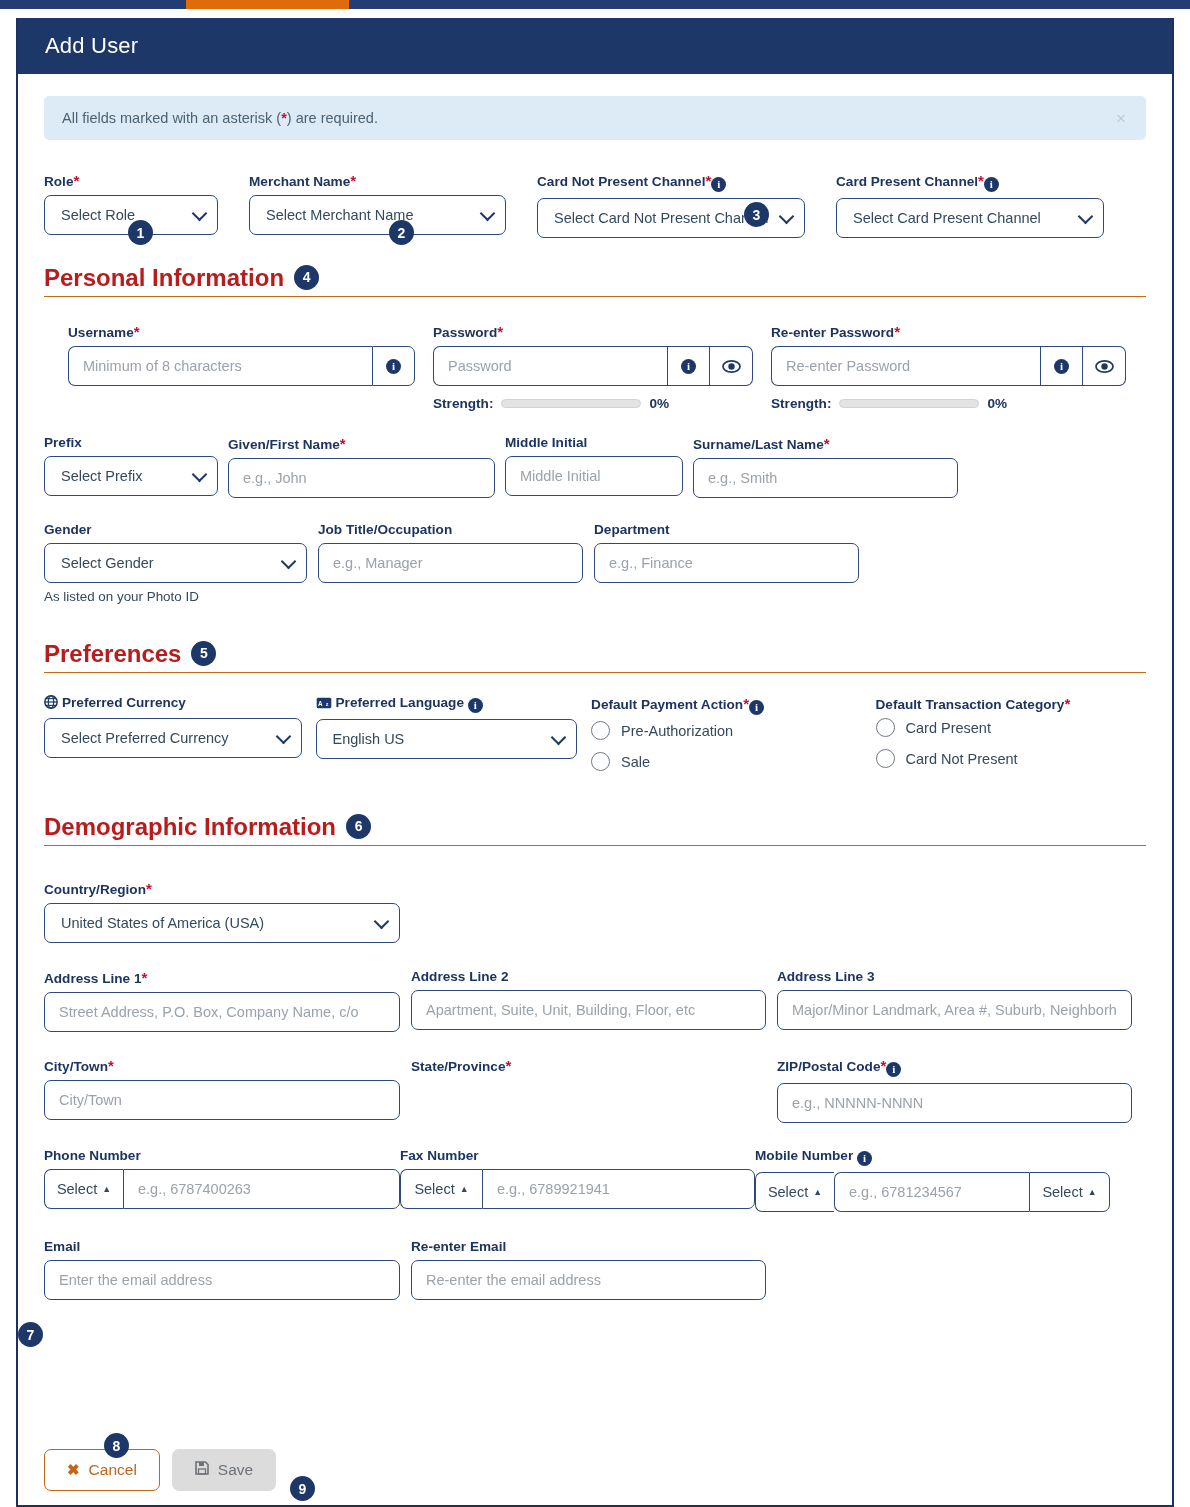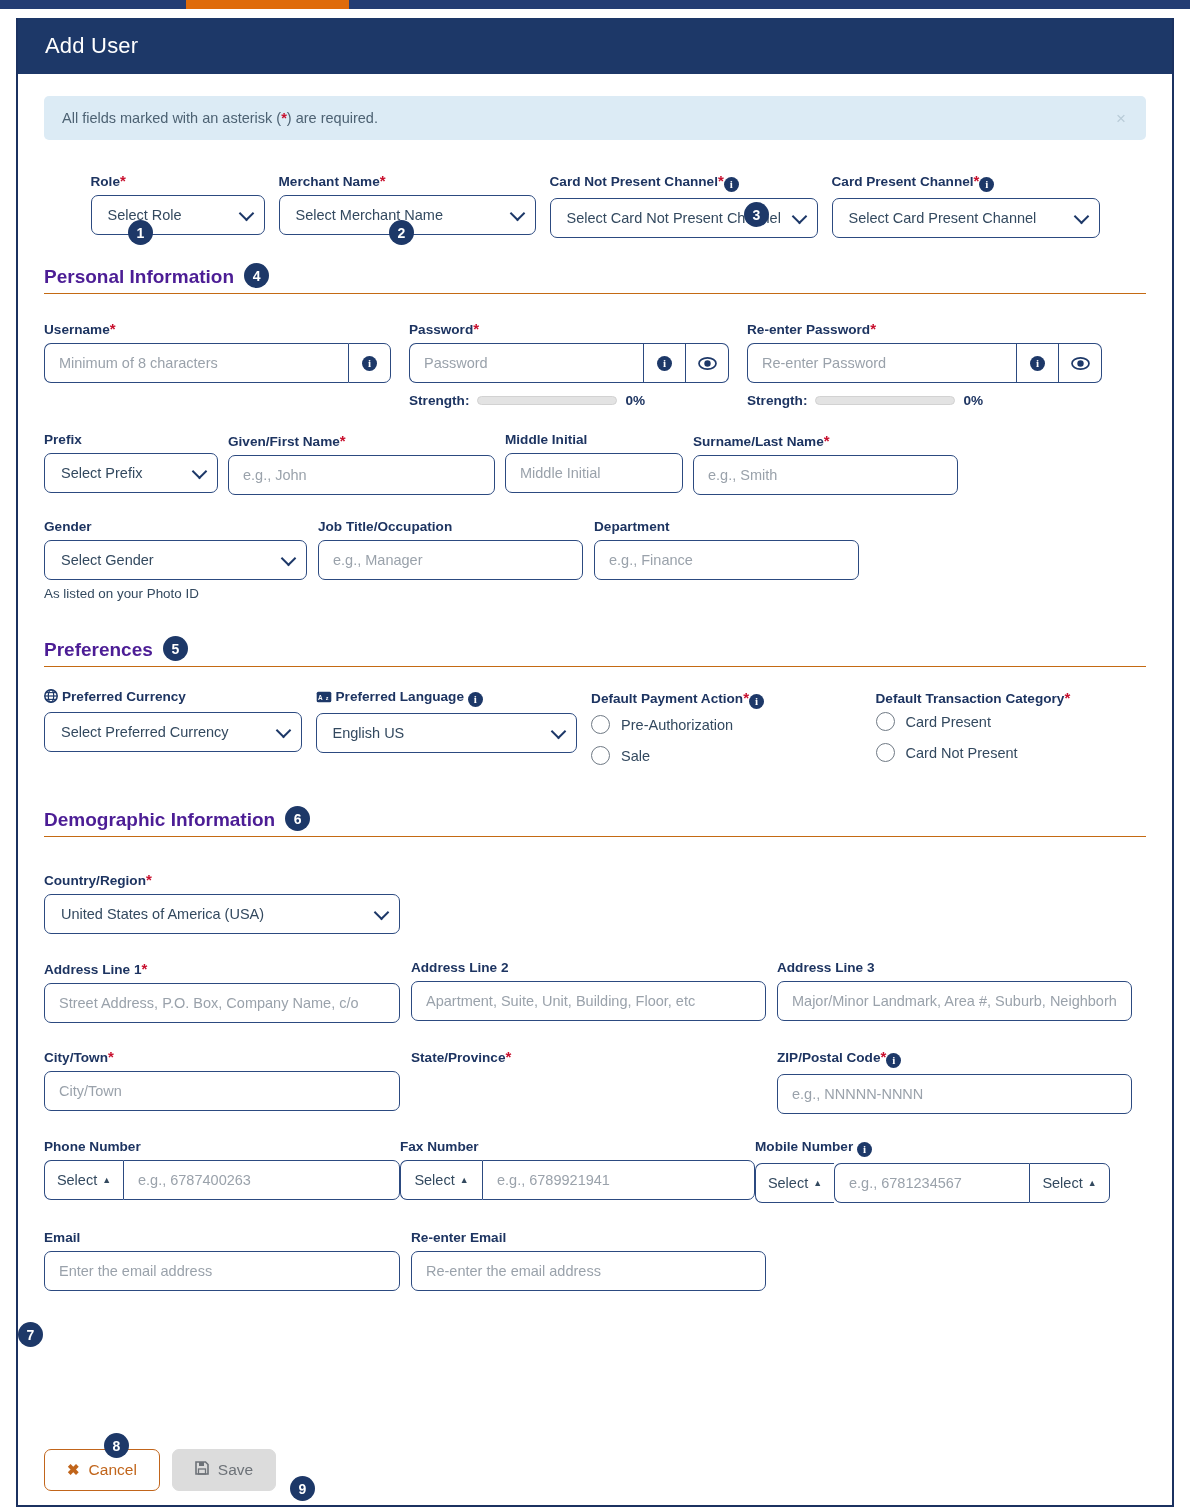--- a/index.html
+++ b/index.html
@@ -114,21 +114,21 @@
   }
   .strength .pct { font-size:13.6px; font-weight:bold; color:#1d3461; }
 
   
   .section-h {
     display:flex; align-items:center; gap:10px;
     border-bottom:1.6px solid #c46a13; padding-bottom:4px;
     margin-bottom:26px; position:relative;
   }
   .section-h .t {
-    color:#4c1d95; font-size:19px; font-weight:bold;
+    color:#b91c1c; font-size:24px; font-weight:bold;
   }
 
   
   .radio-line { display:flex; align-items:center; gap:11px; margin-bottom:12px; }
   .radio-circ {
     width:19px; height:19px; border-radius:50%;
     border:1.8px solid #707a85; background:#fff; flex:none;
   }
   .radio-line span.rl { font-size:14.5px; color:#33495f; }
 
@@ -176,21 +176,21 @@
 
     <div class="alert">
       <span>All fields marked with an asterisk (</span><span class="req-star">*</span><span>) are required.</span>
       <button class="alert-close">×</button>
     </div>
 
     <div class="badge" style="left:110px; top:146px;">1</div>
     <div class="badge" style="left:371px; top:146px;">2</div>
     <div class="badge" style="left:726px; top:128px;">3</div>
 
-    <div class="row" style="gap:14px; margin-bottom:26px;justify-content:center;">
+    <div class="row" style="gap:31px; margin-bottom:26px;">
       <div class="field" style="width:174px;">
         <label class="fl"><span>Role</span><span class="star">*</span></label>
         <div class="sel-wrap">
           <select class="ctl"><option>Select Role</option></select>
           <span class="chev"></span>
         </div>
       </div>
 
       <div class="field" style="width:257px;">
         <label class="fl"><span>Merchant Name</span><span class="star">*</span></label>
@@ -215,21 +215,21 @@
           <span class="chev"></span>
         </div>
       </div>
     </div>
 
     <div class="section-h" style="margin-top:26px;">
       <span class="t">Personal Information</span>
       <span class="badge" style="position:relative; left:0; top:-1px;">4</span>
     </div>
 
-    <div class="row" style="gap:18px;">
+    <div class="row" style="gap:18px;margin-left:24px;">
       <div class="field" style="width:347px;">
         <label class="fl"><span>Username</span><span class="star">*</span></label>
         <div class="grp">
           <div class="main">Minimum of 8 characters</div>
           <div class="addon">
               <span class="info-ico">i</span>
             </div>
         </div>
       </div>
 

